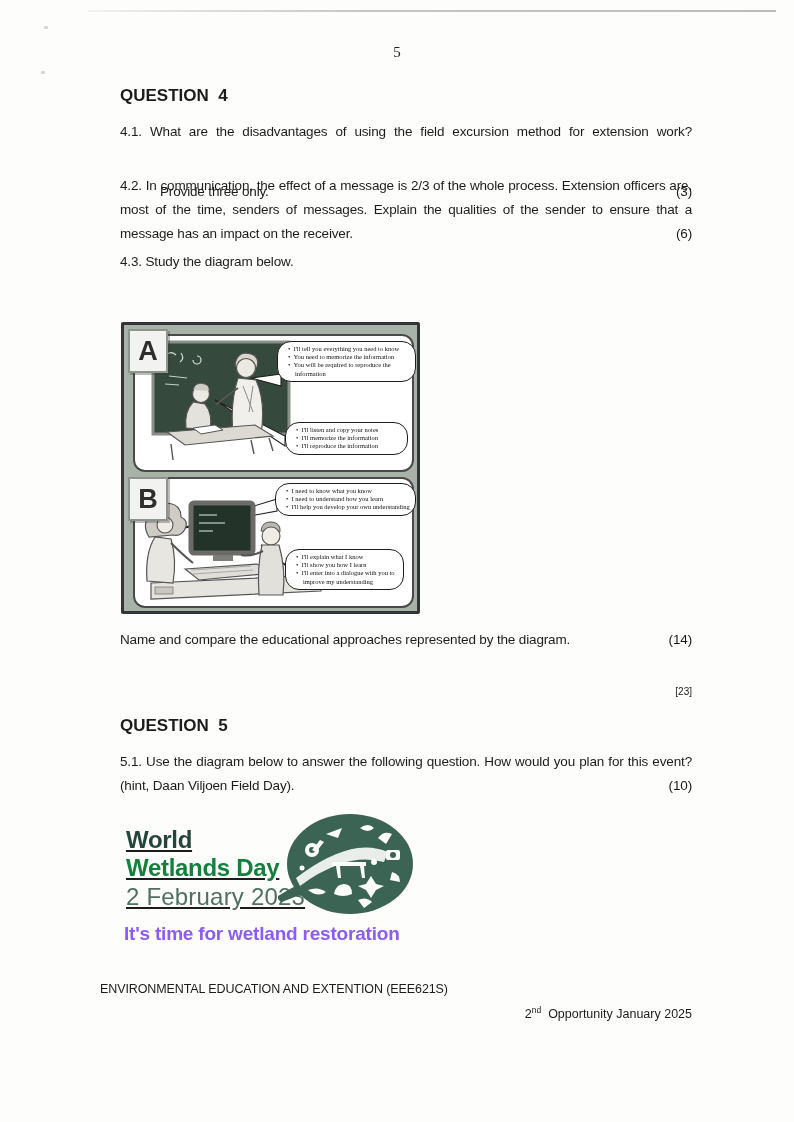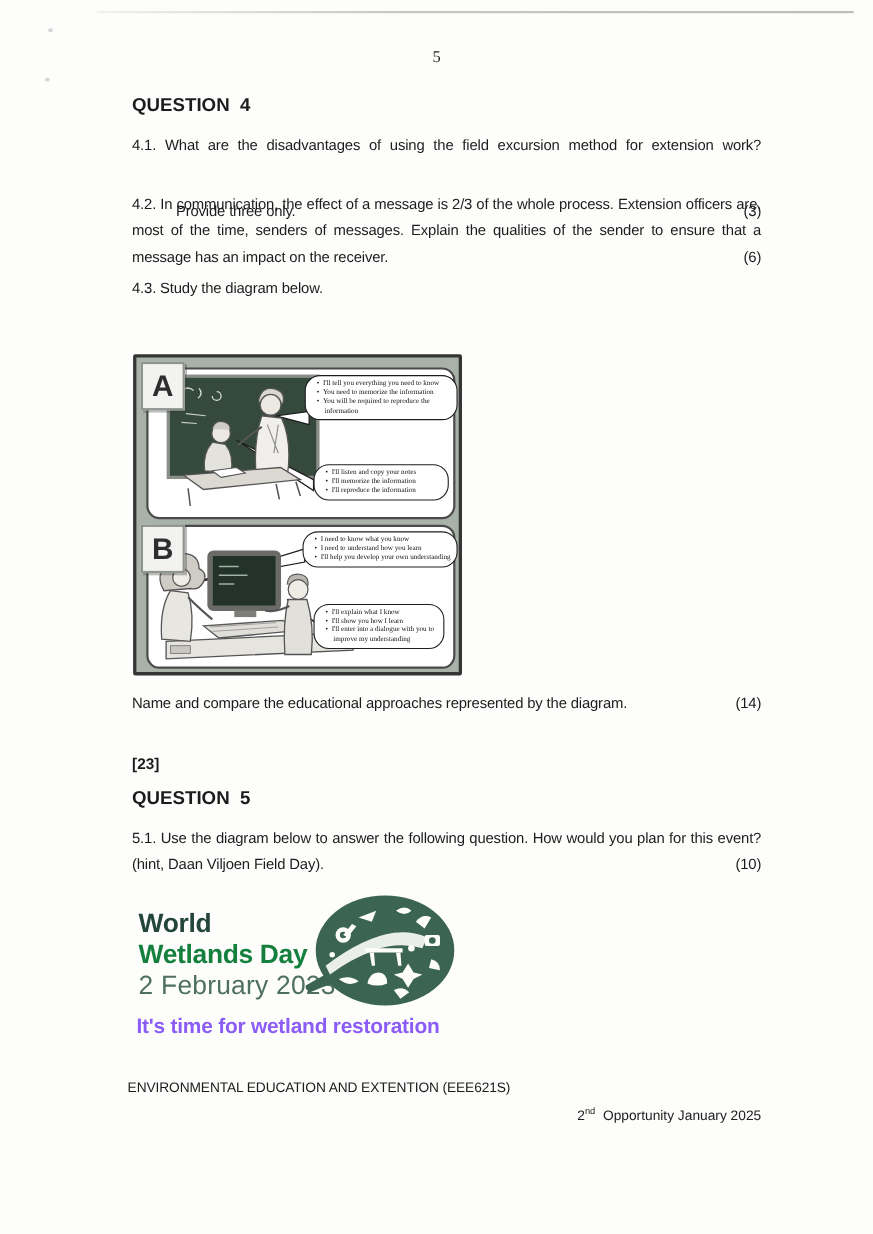--- a/index.html
+++ b/index.html
@@ -14,42 +14,42 @@
   .qheading{position:absolute;left:0;width:572px;font-weight:bold;font-size:17px;white-space:pre;}
   .bodytext{font-size:13.5px;letter-spacing:-0.15px;line-height:24px;}
   .jline{display:block;text-align:justify;text-align-last:justify;}
   .row2{display:flex;padding-left:40px;margin-top:36px;}
   .row2 .marks{margin-left:auto;padding-left:8px;}
   .para{position:absolute;left:0;width:572px;text-align:justify;}
   .para .marks-abs{position:absolute;right:0;bottom:0;text-align:right;background:transparent;}
   .plain{position:absolute;left:0;width:572px;}
   .caption-row{position:absolute;left:0;width:572px;display:flex;}
   .caption-row .marks{margin-left:auto;padding-left:10px;}
-  .total{position:absolute;left:0;width:572px;font-weight:bold;font-size:14px;}
+  .total{position:absolute;left:0;width:572px;text-align:right;font-weight:normal;font-size:10px;}
   
   .diagram{position:absolute;left:1px;width:293px;height:286px;border:3px solid #353535;border-radius:2px;}
   .dpanel{position:absolute;left:9px;width:277px;background:#ffffff;border:2px solid #4a4a4a;border-radius:12px;}
   .tile{position:absolute;left:4px;width:36px;height:40px;background:#f2f2f0;border:2px solid #8d938d;
         box-shadow:2px 2px 0 rgba(60,60,60,.35);display:flex;align-items:center;justify-content:center;
         font-weight:bold;font-size:27px;color:#2e2e2e;z-index:5;}
   .figure-svg{position:absolute;left:0;top:0;width:100%;height:100%;}
   .bubble{position:absolute;border:1.4px solid #1e1e1e;border-radius:14px;background:#fff;
         padding:3px 3px 3px 2px;z-index:4;}
   .bubble ul{margin:0;padding:0 0 0 6px;list-style:none;}
   .bubble li{font-family:"Liberation Serif",serif;font-size:6.5px;line-height:8.2px;color:#111;
         padding-left:9px;text-indent:-7px;}
   .bubble li::before{content:"•\00a0\00a0";}
   
   .logo{position:absolute;left:0;width:460px;height:146px;}
   .logo-title{font-weight:bold;font-size:24px;line-height:28px;letter-spacing:-0.3px;}
   .logo-date{font-size:24px;line-height:30px;letter-spacing:0.2px;}
   .logo-tagline{font-weight:bold;font-size:19px;margin-top:7px;letter-spacing:-0.2px;}
   .collage{position:absolute;left:154px;top:0;width:142px;height:112px;}
   
-  .footer-left{position:absolute;left:116px;top:982px;font-size:12.5px;letter-spacing:-0.1px;}
+  .footer-left{position:absolute;left:100px;top:982px;font-size:12.5px;letter-spacing:-0.1px;}
   .footer-right{position:absolute;right:102px;top:1005px;font-size:12.5px;}
   .footer-right sup{font-size:8.5px;}
 </style>
 </head>
 <body>
 
 <div class="page">
 
   <div class="artifact-line"></div>
   <div class="speck" style="left:44px;top:26px;"></div>
@@ -170,21 +170,21 @@
     <div class="total" style="top:686px;">[23]</div>
 
     <div class="qheading" style="top:716px;">QUESTION  5</div>
 
     <div class="para bodytext" style="top:750px;">
       <span>5.1. Use the diagram below to answer the following question. How would you plan for this event? (hint, Daan Viljoen Field Day).</span>
       <span class="marks-abs">(10)</span>
     </div>
 
     <div class="logo" style="top:812px;">
-      <div style="position:absolute;left:6px;top:14px;">
+      <div style="position:absolute;left:6px;top:14px;text-decoration:underline;">
         <div class="logo-title" style="color: rgb(36, 69, 59);">World</div>
         <div class="logo-title" style="color: #15803d;">Wetlands Day</div>
         <div class="logo-date" style="color: rgb(79, 112, 96);">2 February 2023</div>
       </div>
       <svg class="collage" viewBox="0 0 142 112">
         <g fill="#3c6454" style="fill: rgb(60, 100, 84);">
           <ellipse cx="76" cy="52" rx="63" ry="50"></ellipse>
           <path d="M4 84 q26 -16 46 -22 l8 14 q-28 4 -50 14 q-5 -2 -4 -6 z"></path>
         </g>
         <g fill="#fdfdfc">

